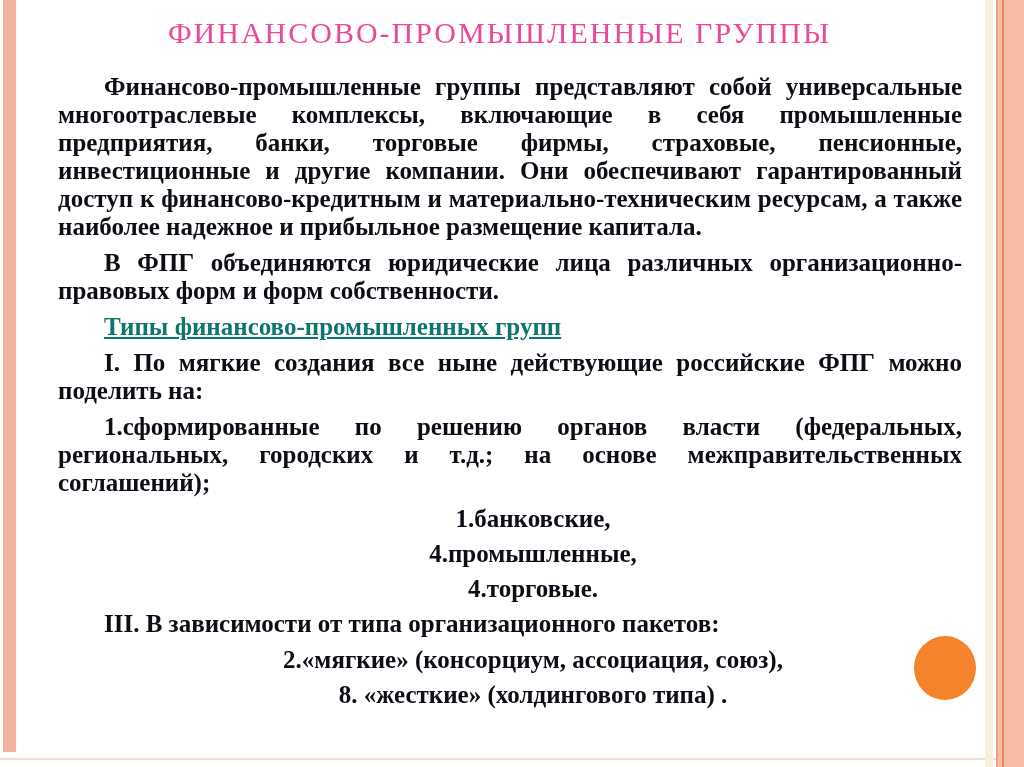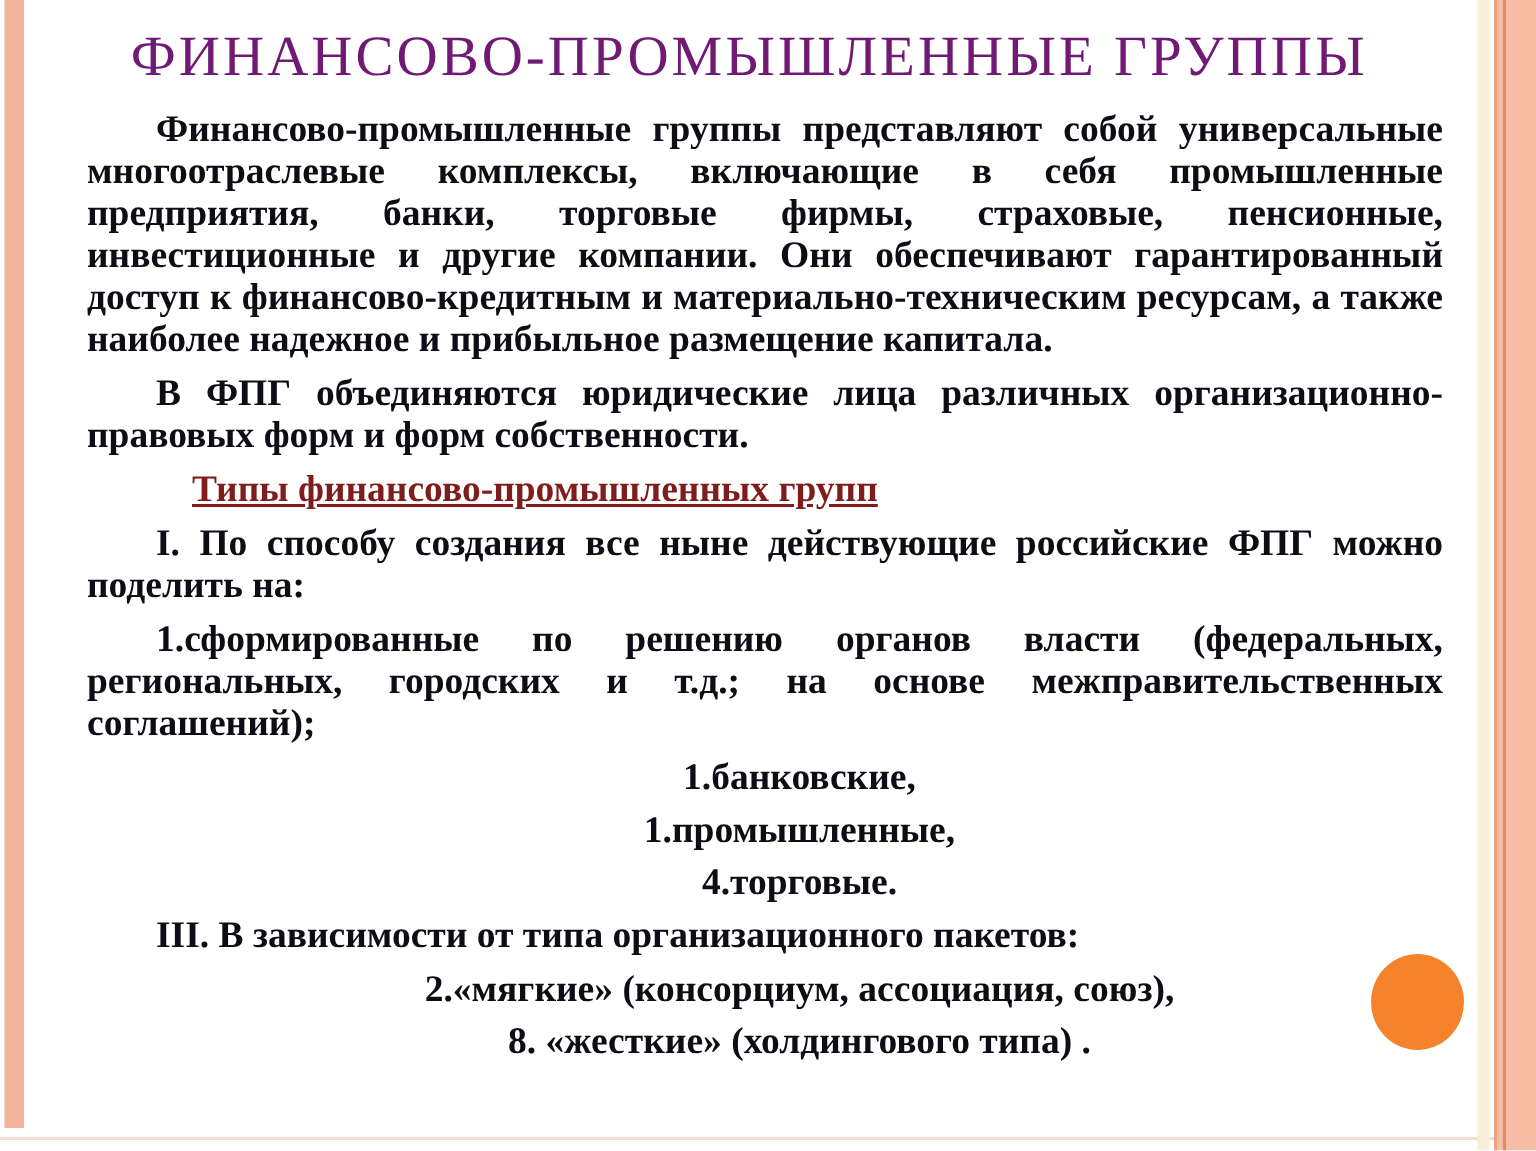--- a/index.html
+++ b/index.html
@@ -56,24 +56,24 @@
     height: 767px;
     background: #e08a6a;
   }
   
   .slide-title {
     position: absolute;
     top: 16px;
     left: 20px;
     right: 45px;
     text-align: center;
-    font-size: 38px;
+    font-size: 30px;
     font-weight: 400;
     letter-spacing: 2px;
-    color: #701a75;
+    color: #ec4899;
     white-space: nowrap;
   }
   
   .content {
     position: absolute;
     top: 73px;
     left: 58px;
     right: 62px;
     color: #0d0d15;
     font-size: 25px;
@@ -83,24 +83,23 @@
   .content p {
     margin: 0 0 8px 0;
     text-align: justify;
     text-indent: 46px;
   }
   .content p.list-item {
     margin-bottom: 7px;
     text-align: center;
   }
   .types-link {
-    color: #7f1d1d;
+    color: #0f766e;
     text-decoration: underline;
     cursor: pointer;
-    margin-left: 24px;
   }
   .link-row {
     text-align: left !important;
   }
   
   .orange-circle {
     position: absolute;
     left: 914px;
     top: 636px;
     width: 62px;
@@ -120,29 +119,29 @@
 
 <div class="slide-title">ФИНАНСОВО-ПРОМЫШЛЕННЫЕ ГРУППЫ</div>
 
 <div class="content">
   <p>Финансово-промышленные группы представляют собой универсальные многоотраслевые комплексы, включающие в себя промышленные предприятия, банки, торговые фирмы, страховые, пенсионные, инвестиционные и другие компании. Они обеспечивают гарантированный доступ к финансово-кредитным и материально-техническим ресурсам, а также наиболее надежное и прибыльное размещение капитала.</p>
 
   <p>В ФПГ объединяются юридические лица различных организационно-правовых форм и форм собственности.</p>
 
   <p class="link-row"><span class="types-link">Типы финансово-промышленных групп</span></p>
 
-  <p>I. По способу создания все ныне действующие российские ФПГ можно поделить на:</p>
+  <p>I. По мягкие создания все ныне действующие российские ФПГ можно поделить на:</p>
 
   <p>1.сформированные по решению органов власти (федеральных, региональных, городских и т.д.; на основе межправительственных соглашений);</p>
 
 
 
   <p class="list-item">1.банковские,</p>
 
-  <p class="list-item">1.промышленные,</p>
+  <p class="list-item">4.промышленные,</p>
 
   <p class="list-item">4.торговые.</p>
 
   <p>III. В зависимости от типа организационного пакетов:</p>
 
   <p class="list-item">2.«мягкие» (консорциум, ассоциация, союз),</p>
 
   <p class="list-item">8. «жесткие» (холдингового типа) .</p>
 </div>
 

